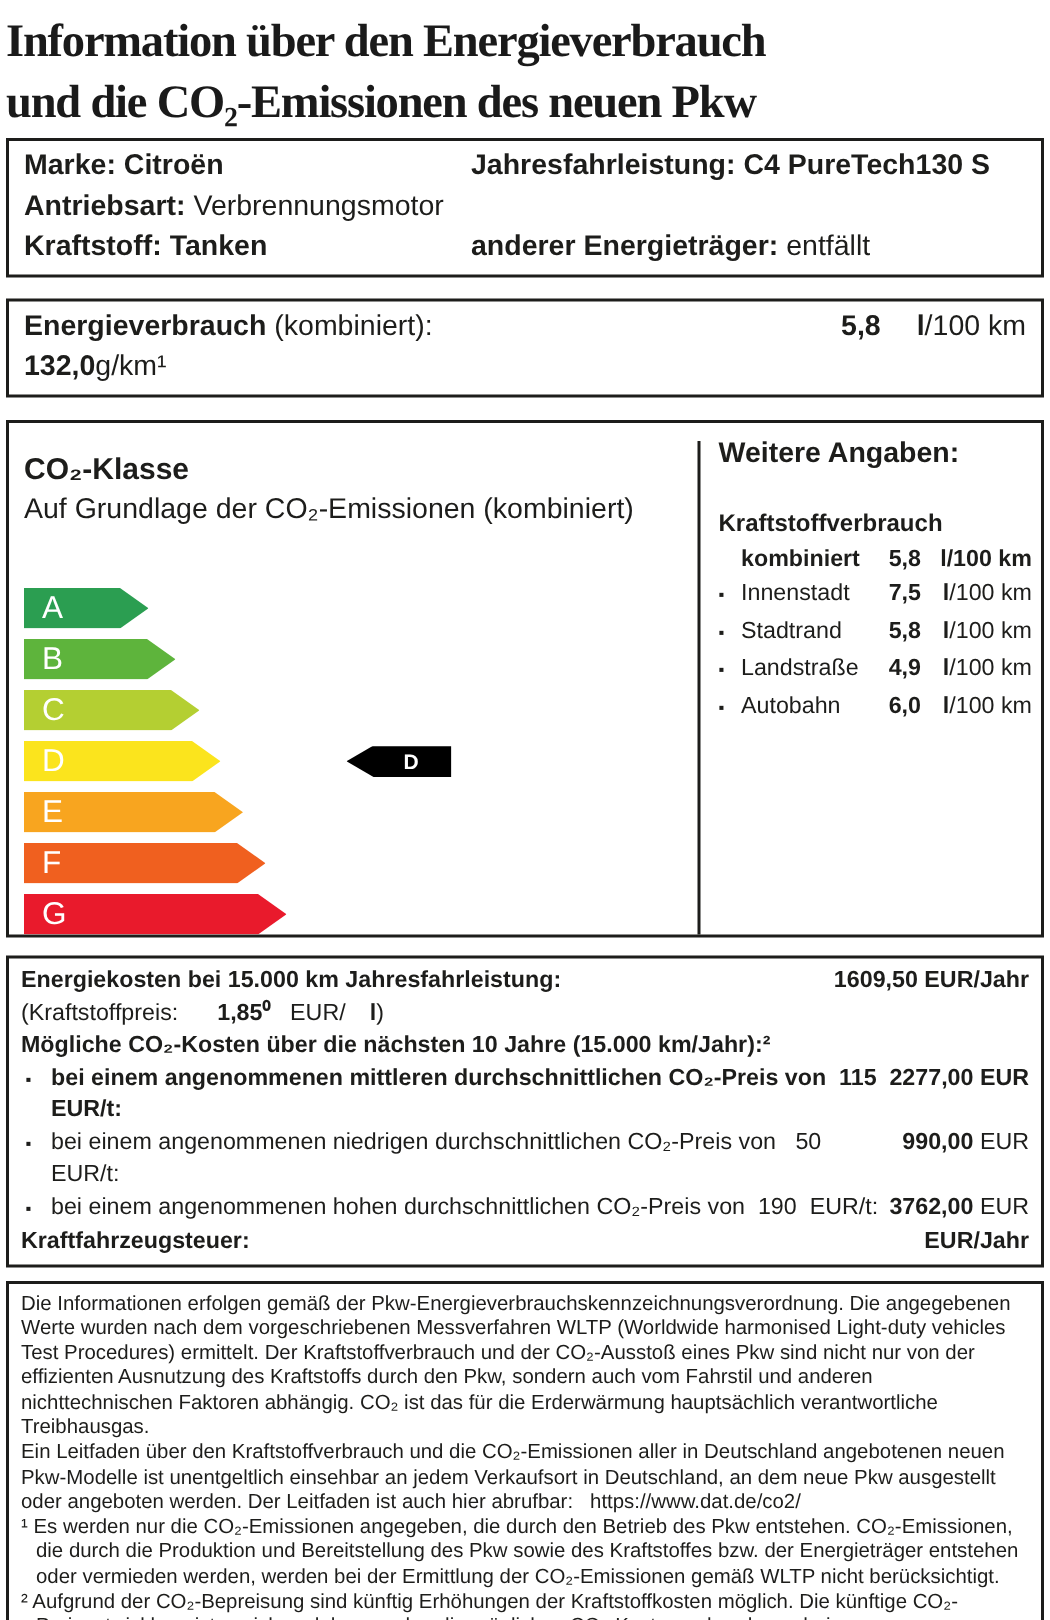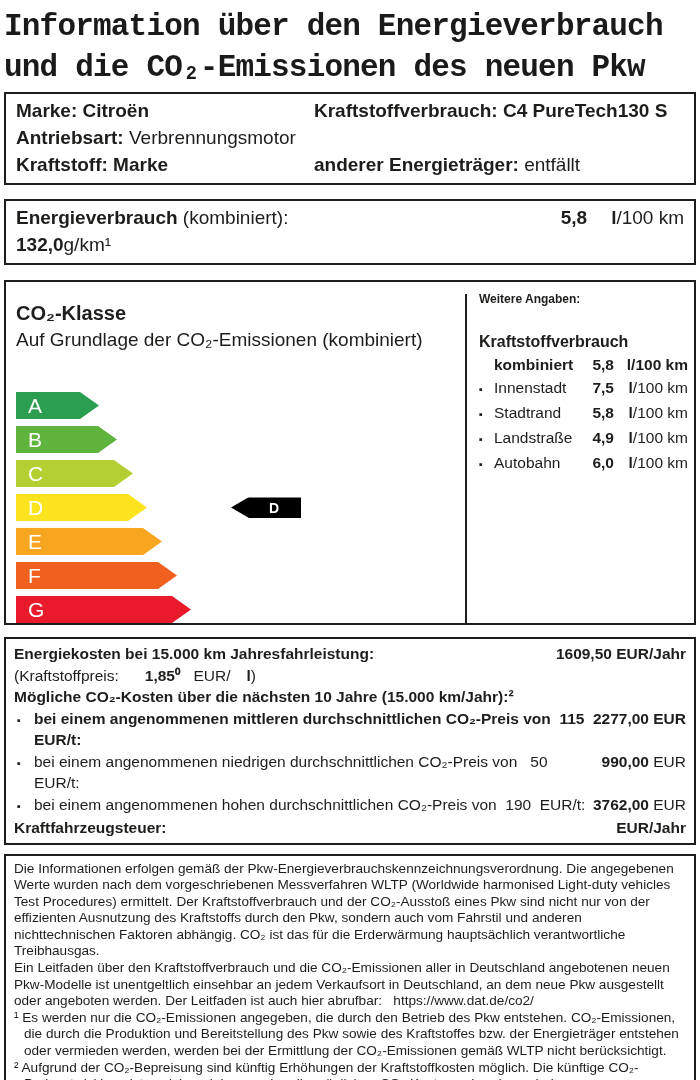--- a/index.html
+++ b/index.html
@@ -1,21 +1,21 @@
 <!DOCTYPE html>
 <html><head>
 <meta charset="utf-8">
 <style>
   * { margin:0; padding:0; box-sizing:border-box; }
   html,body { background:#ffffff; }
   body { width:700px; height:1080px; overflow:hidden; font-family:"Liberation Sans", sans-serif; color:#1d1d1b; }
   .page { width:700px; height:1080px; padding:6px 4px 0 4px; overflow:hidden; }
 
   
-  .title { font-family:Liberation Mono, monospace; font-weight:700; font-size:31px; line-height:41px; letter-spacing:-0.8px; color:#1a1a1a; margin-bottom:4px; white-space:nowrap; }
+  .title { font-family:Liberation Serif, serif; font-weight:700; font-size:31px; line-height:41px; letter-spacing:-0.8px; color:#1a1a1a; margin-bottom:4px; white-space:nowrap; }
 
   .box { border:2px solid #1d1d1b; }
   b, .b { font-weight:700; }
 
   
   .box-vehicle { padding:3px 10px 5px 10px; font-size:19px; line-height:27px; margin-bottom:14px; }
   .veh-grid { display:grid; grid-template-columns:298px 1fr; }
 
   
   .box-consumption { padding:3px 10px 5px 10px; font-size:19px; line-height:27px; margin-bottom:15px; }
@@ -29,21 +29,21 @@
   .co2-heading { font-size:20px; font-weight:700; line-height:26px; }
   .co2-sub { font-size:19px; line-height:27px; }
   .bars { margin-top:39px; }
   .bar-row { position:relative; height:27px; margin-bottom:7px; }
   .bar { height:27px; display:flex; align-items:center; clip-path:polygon(0 0, calc(100% - 19px) 0, 100% 50%, calc(100% - 19px) 100%, 0 100%); }
   .bar-letter { color:#ffffff; font-size:21px; padding-left:12px; line-height:1; }
   .marker { display:none; position:absolute; left:215px; top:50%; transform:translateY(-50%); width:70px; height:21px; background:#000; color:#fff; clip-path:polygon(0 50%, 18px 0, 100% 0, 100% 100%, 18px 100%); align-items:center; justify-content:center; }
   .marker span { font-size:14px; font-weight:700; margin-left:16px; }
 
   .co2-right { position:absolute; left:463px; right:0; top:0; bottom:0; padding:10px 6px 0 10px; }
-  .wa-heading { font-size:12px; font-weight:700; margin-bottom:24px; }
+  .wa-heading { font-size:19px; font-weight:700; margin-bottom:24px; }
   .wa-sub { font-size:16px; font-weight:700; line-height:23px; }
   .wa-row { display:grid; grid-template-columns:15px 1fr 38px 74px; font-size:15.5px; line-height:23px; align-items:baseline; }
   .wa-row .bullet { font-size:11px; }
   .wa-row .val { text-align:right; font-weight:700; }
   .wa-row .unit { text-align:right; }
   .wa-bold { font-weight:700; }
 
   
   .box-costs { padding:4px 8px 4px 8px; font-size:15.5px; line-height:21.5px; margin-bottom:9px; }
   .cost-row { display:flex; align-items:baseline; }
@@ -65,28 +65,28 @@
 <div class="page">
 
   <div class="title">
     <div>Information über den Energieverbrauch</div>
     <div>und die CO₂-Emissionen des neuen Pkw</div>
   </div>
 
   <div class="box box-vehicle">
     <div class="veh-grid">
       <div><span class="b">Marke:</span> <span class="b">Citroën</span></div>
-      <div><span class="b">Kraftstoffverbrauch:</span> <span class="b">C4 PureTech130 S</span></div>
+      <div><span class="b">Jahresfahrleistung:</span> <span class="b">C4 PureTech130 S</span></div>
     </div>
     <div class="veh-grid">
       <div><span class="b">Antriebsart:</span> <span>Verbrennungsmotor</span></div>
       <div></div>
     </div>
     <div class="veh-grid">
-      <div><span class="b">Kraftstoff:</span> <span class="b">Marke</span></div>
+      <div><span class="b">Kraftstoff:</span> <span class="b">Tanken</span></div>
       <div><span class="b">anderer Energieträger:</span> <span>entfällt</span></div>
     </div>
   </div>
 
   <div class="box box-consumption">
     <div class="crow">
       <span class="left"><span class="b">Energieverbrauch</span><span> (kombiniert):</span></span>
       <span class="b gap22">5,8</span>
       <span><span class="b">l</span><span>/100 km</span></span>
     </div>

